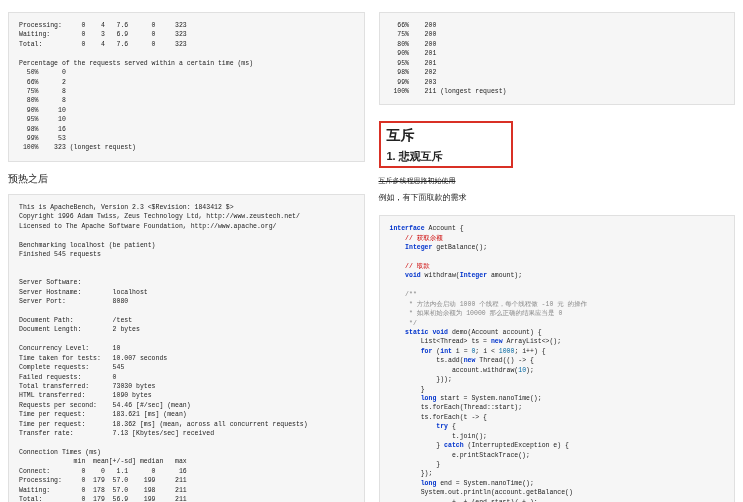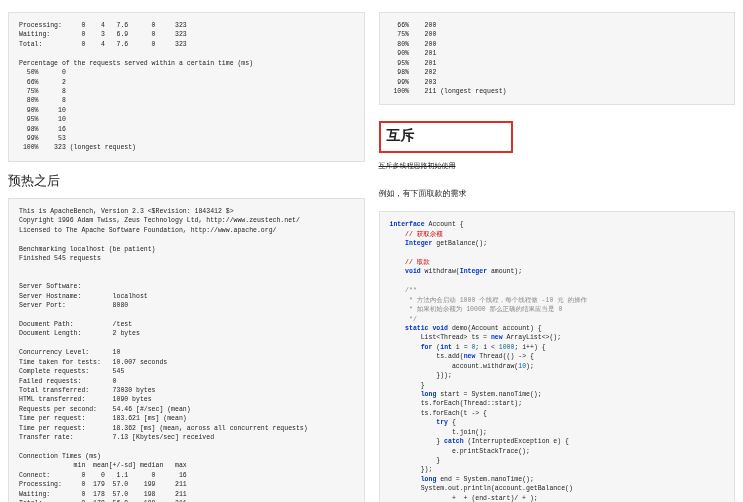--- a/index.html
+++ b/index.html
@@ -1,24 +1,24 @@
 <!DOCTYPE html>
 <html><head>
 <meta charset="utf-8">
 <style>
 body { margin:0; padding:0; background:#fff; font-family: Arial, 'Microsoft YaHei', sans-serif; font-size:7px; color:#000; }
 .page-wrap { display:flex; gap:14px; padding:8px; }
 .col { flex:1; display:flex; flex-direction:column; }
 .codeblock { background:#f6f6f6; border:1px solid #e0e0e0; padding:8px 10px; margin:4px 0; font-family:'Courier New',Consolas,monospace; font-size:6.5px; line-height:1.45; white-space:pre; color:#222; overflow:hidden; }
-.caption { font-family: 'Microsoft YaHei', Arial; font-size:13px; color:#222; margin:6px 0 4px 0; }
+.caption { font-family: 'Microsoft YaHei', Arial; font-size:10px; color:#222; margin:6px 0 4px 0; }
 .heading-box { border:2px solid #d93025; padding:4px 24px 2px 6px; margin:12px 0 6px 0; width:100px; }
 .h2 { font-family:'Microsoft YaHei',Arial; font-size:14px; font-weight:700; color:#222; margin:0 0 4px 0; }
 .h3 { font-family:'Microsoft YaHei',Arial; font-size:11px; font-weight:700; color:#222; margin:0; }
 .undernote { font-family:'Microsoft YaHei',Arial; font-size:7px; text-decoration:line-through; color:#222; margin:2px 0 6px 0; }
-.para { font-family:Liberation Mono, monospace; font-size:8px; color:#222; margin:11px 0 8px 0; }
+.para { font-family:Liberation Mono, monospace; font-size:8px; color:#222; margin:0 0 8px 0; }
 .kw { color:#0033cc; font-weight:700; }
 .cmt { color:#8a8a8a; }
 .cmt-red { color:#c00; }
 .num { color:#0066a0; }
 </style>
 </head>
 <body>
 
 <div class="page-wrap">
   <div class="col">
@@ -78,20 +78,21 @@
     <div class="codeblock"><span>  66%    200
   75%    200
   80%    200
   90%    201
   95%    201
   98%    202
   99%    203
  100%    211 (longest request)</span></div>
     <div class="heading-box">
       <div class="h2">互斥</div>
+      <div class="h3">1. 悲观互斥</div>
     </div>
     <div class="undernote">互斥多线程思路初始使用</div>
     <div class="para">例如，有下面取款的需求</div>
     <div class="codeblock" id="java-code"><span class="kw">interface</span> Account {
 <span class="cmt-red">    // 获取余额</span>
 <span class="kw">    Integer</span> getBalance();
 
 <span class="cmt-red">    // 取款</span>
 <span class="kw">    void</span> withdraw(<span class="kw">Integer</span> amount);
 

